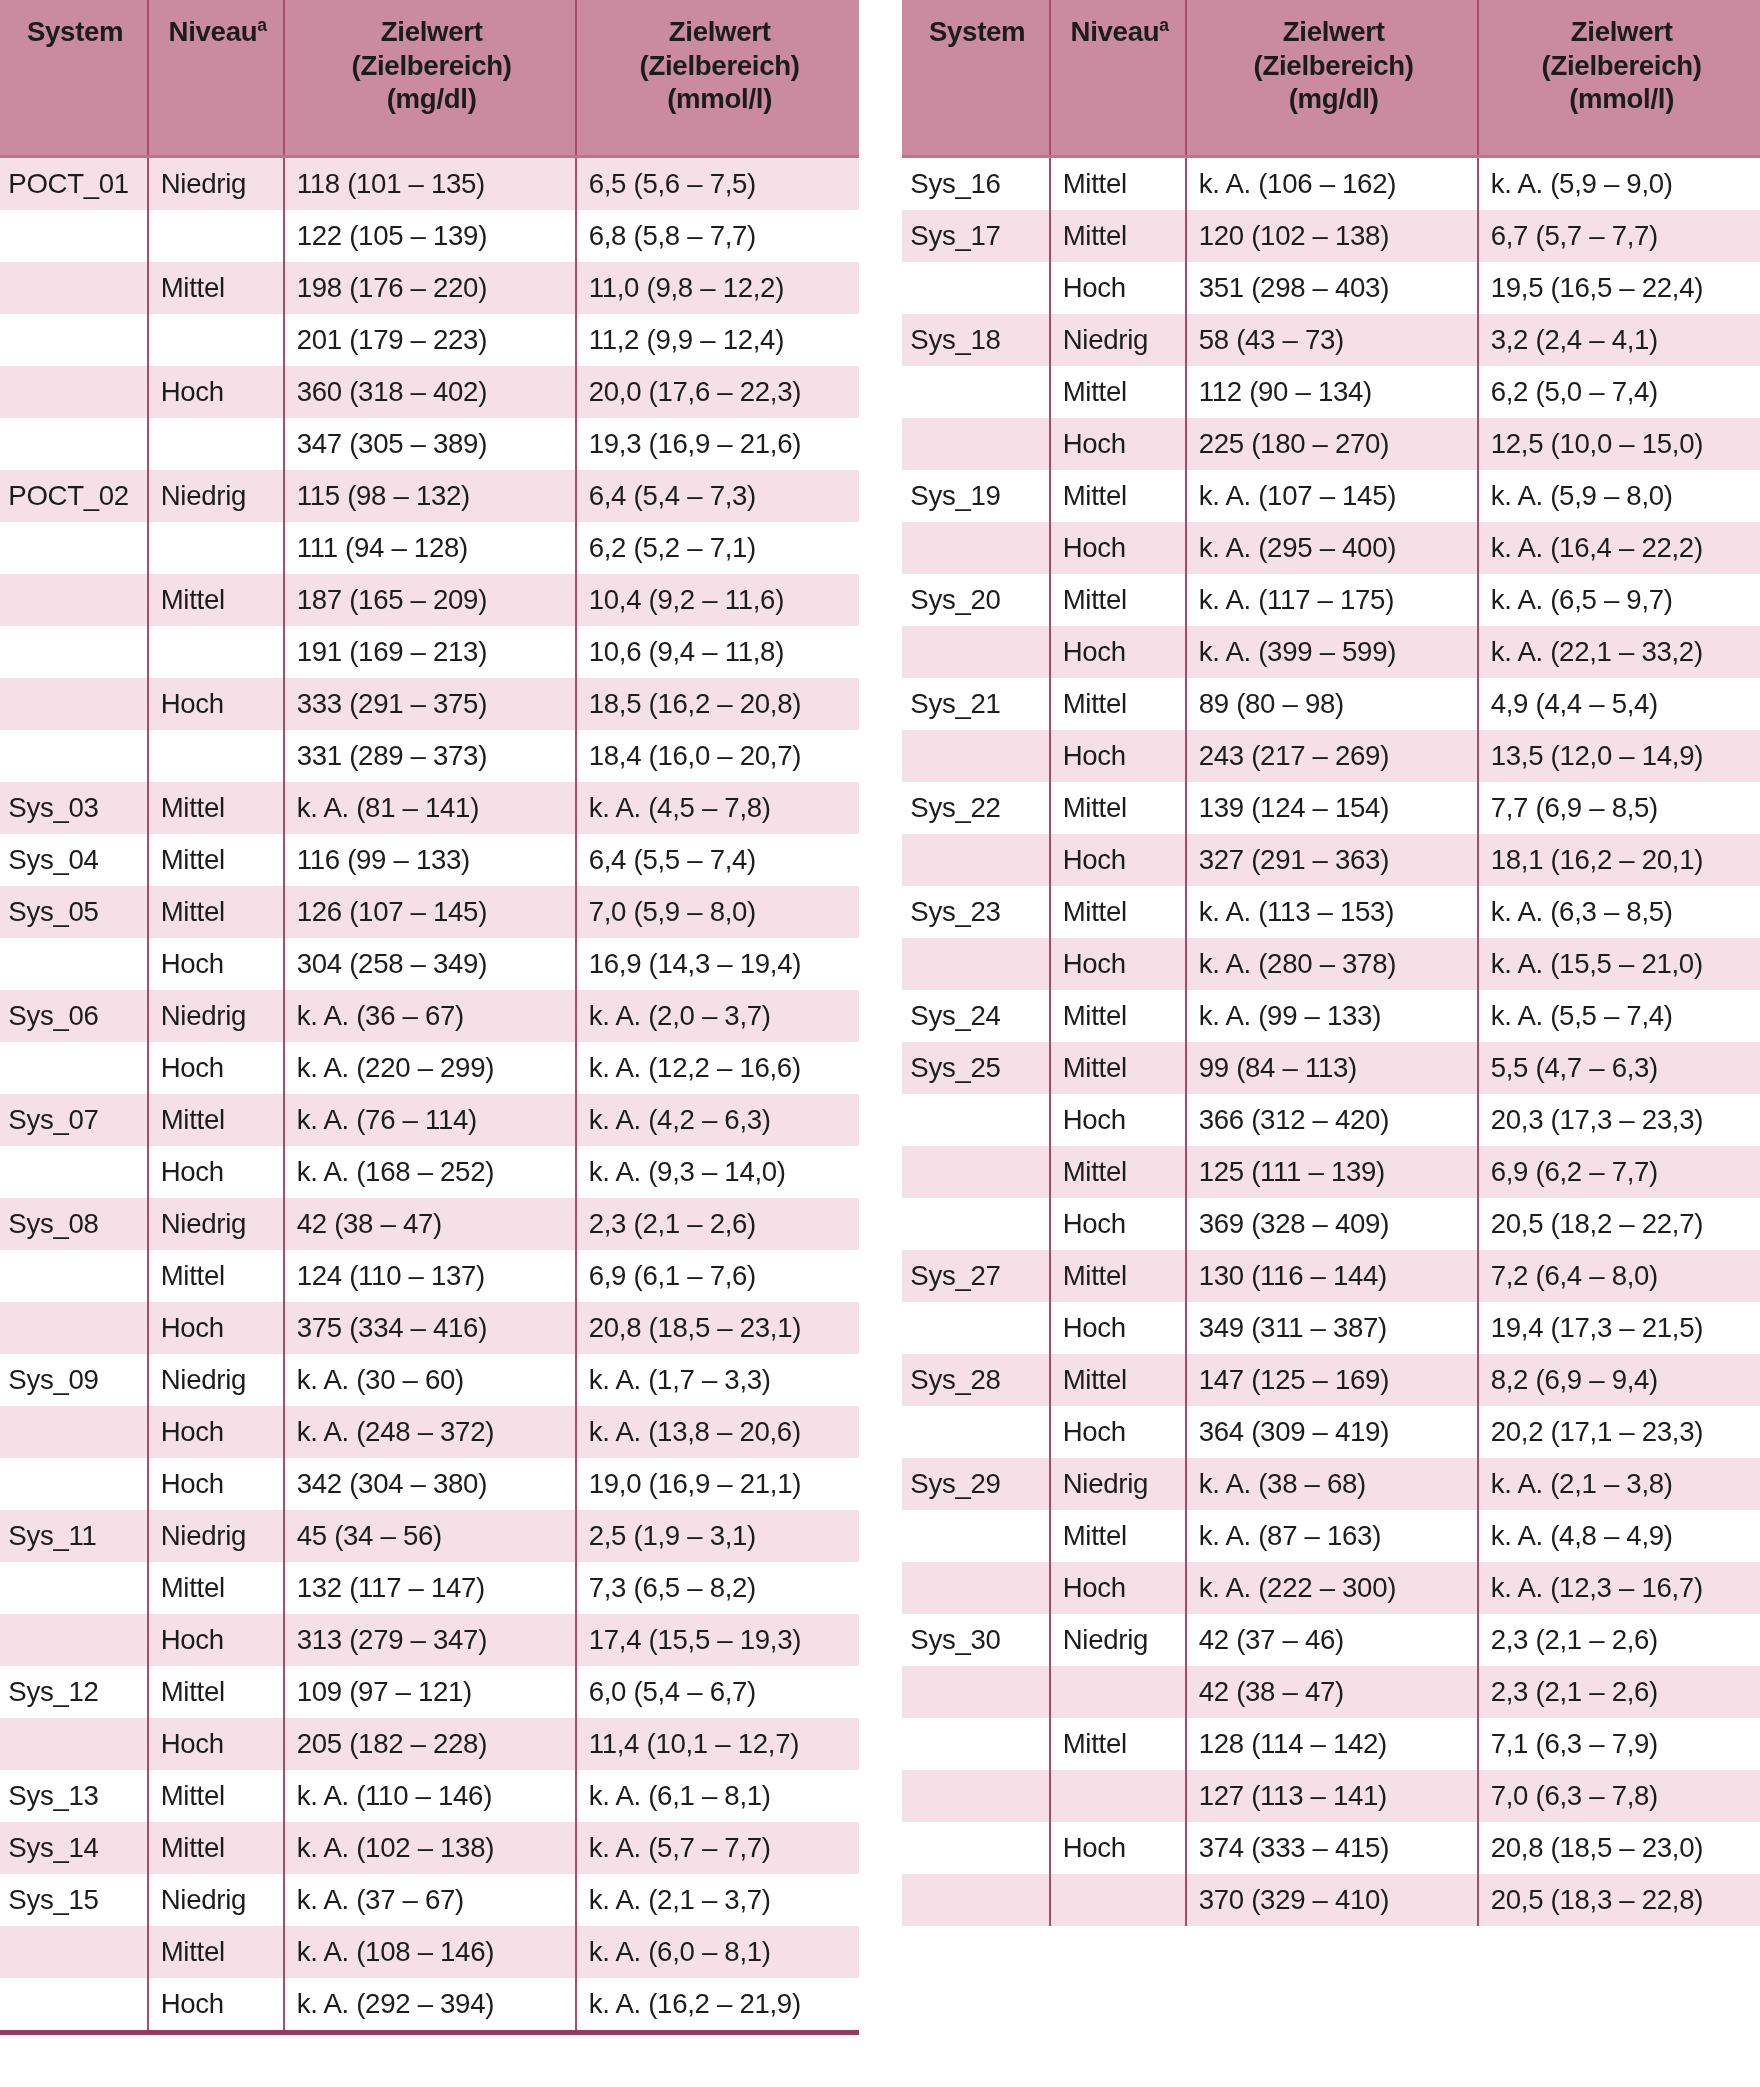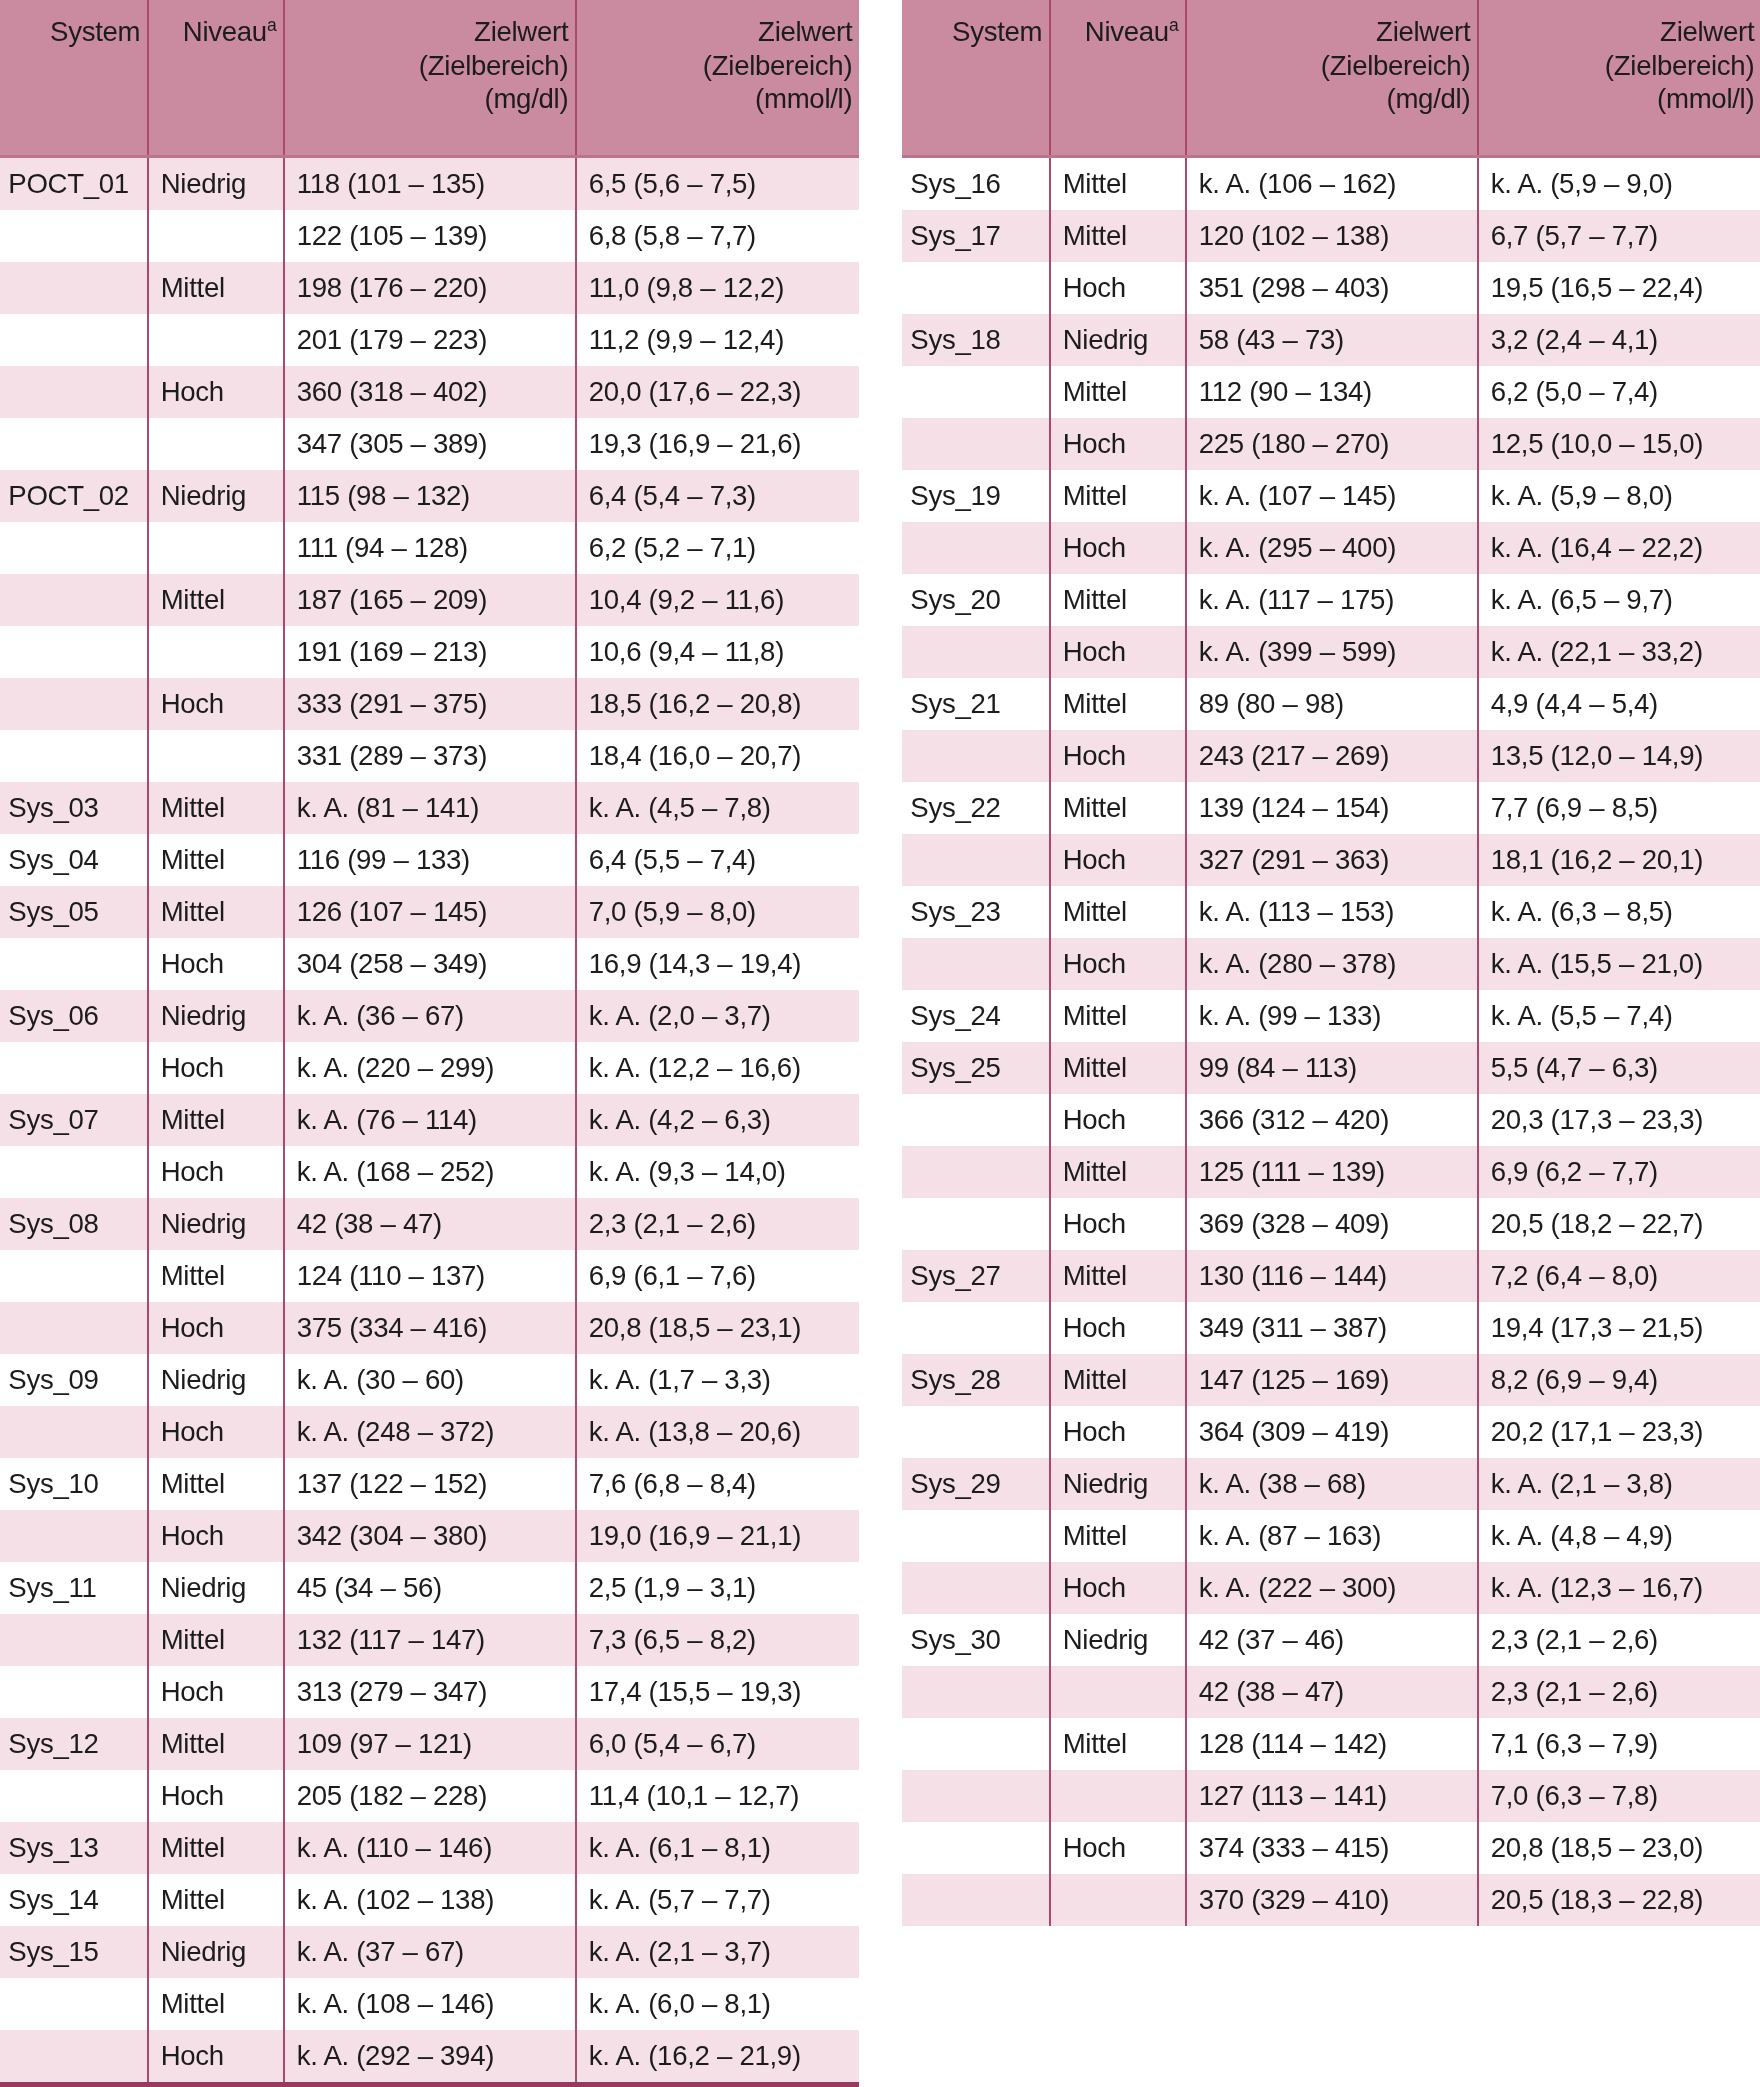--- a/index.html
+++ b/index.html
@@ -28,24 +28,24 @@
 
   col.c-system { width: 148px; }
   col.c-niveau { width: 136px; }
   col.c-mgdl   { width: 292px; }
   col.c-mmol   { width: 283px; }
 
   thead th {
     background: var(--header-bg, #ca8a9f);
     height: 140px;
     vertical-align: top;
-    text-align: right;
+    text-align: center;
     padding: 15px 6.7px 0 10px;
     font-size: 27.6px;
-    font-weight: normal;
+    font-weight: bold;
     line-height: 1.22;
     letter-spacing: -0.3px;
     border-bottom: 3.3px solid var(--header-rule, #b8758d);
   }
   thead th .hline { display: block; }
   thead th sup {
     font-size: 17.5px;
     line-height: 0;
     vertical-align: super;
   }
@@ -246,26 +246,20 @@
           <td>k. A. (30 – 60)</td>
           <td>k. A. (1,7 – 3,3)</td>
         </tr>
         <tr>
           <td></td>
           <td>Hoch</td>
           <td>k. A. (248 – 372)</td>
           <td>k. A. (13,8 – 20,6)</td>
         </tr>
         <tr>
-          <td>Sys_10</td>
-          <td>Mittel</td>
-          <td>137 (122 – 152)</td>
-          <td>7,6 (6,8 – 8,4)</td>
-        </tr>
-        <tr>
           <td></td>
           <td>Hoch</td>
           <td>342 (304 – 380)</td>
           <td>19,0 (16,9 – 21,1)</td>
         </tr>
         <tr>
           <td>Sys_11</td>
           <td>Niedrig</td>
           <td>45 (34 – 56)</td>
           <td>2,5 (1,9 – 3,1)</td>

